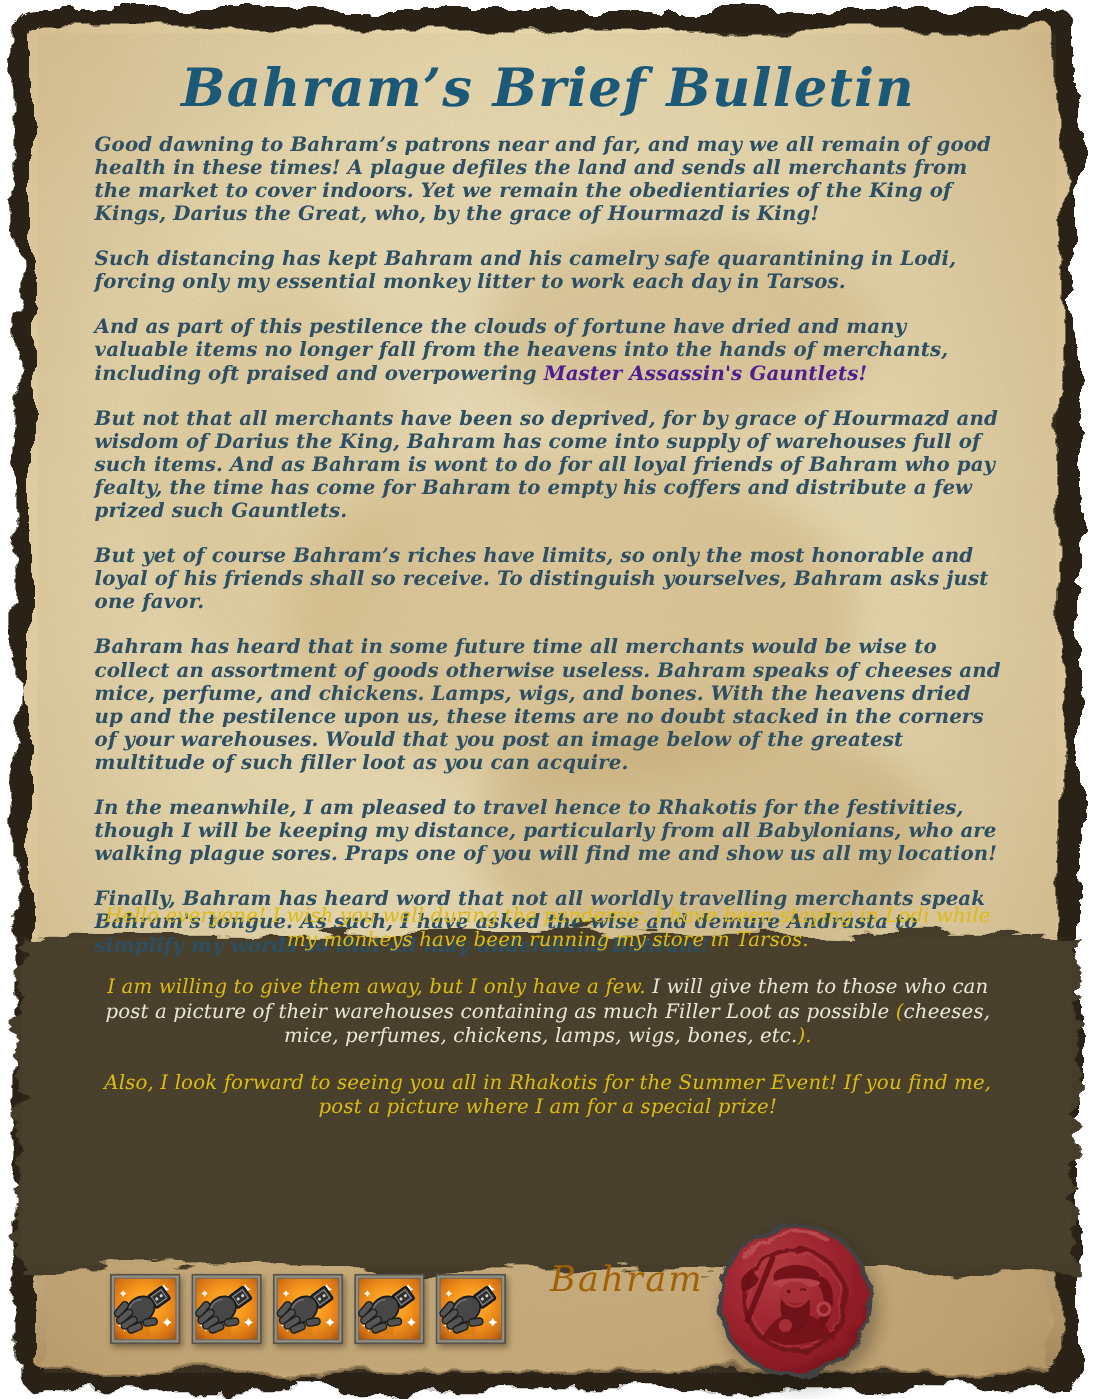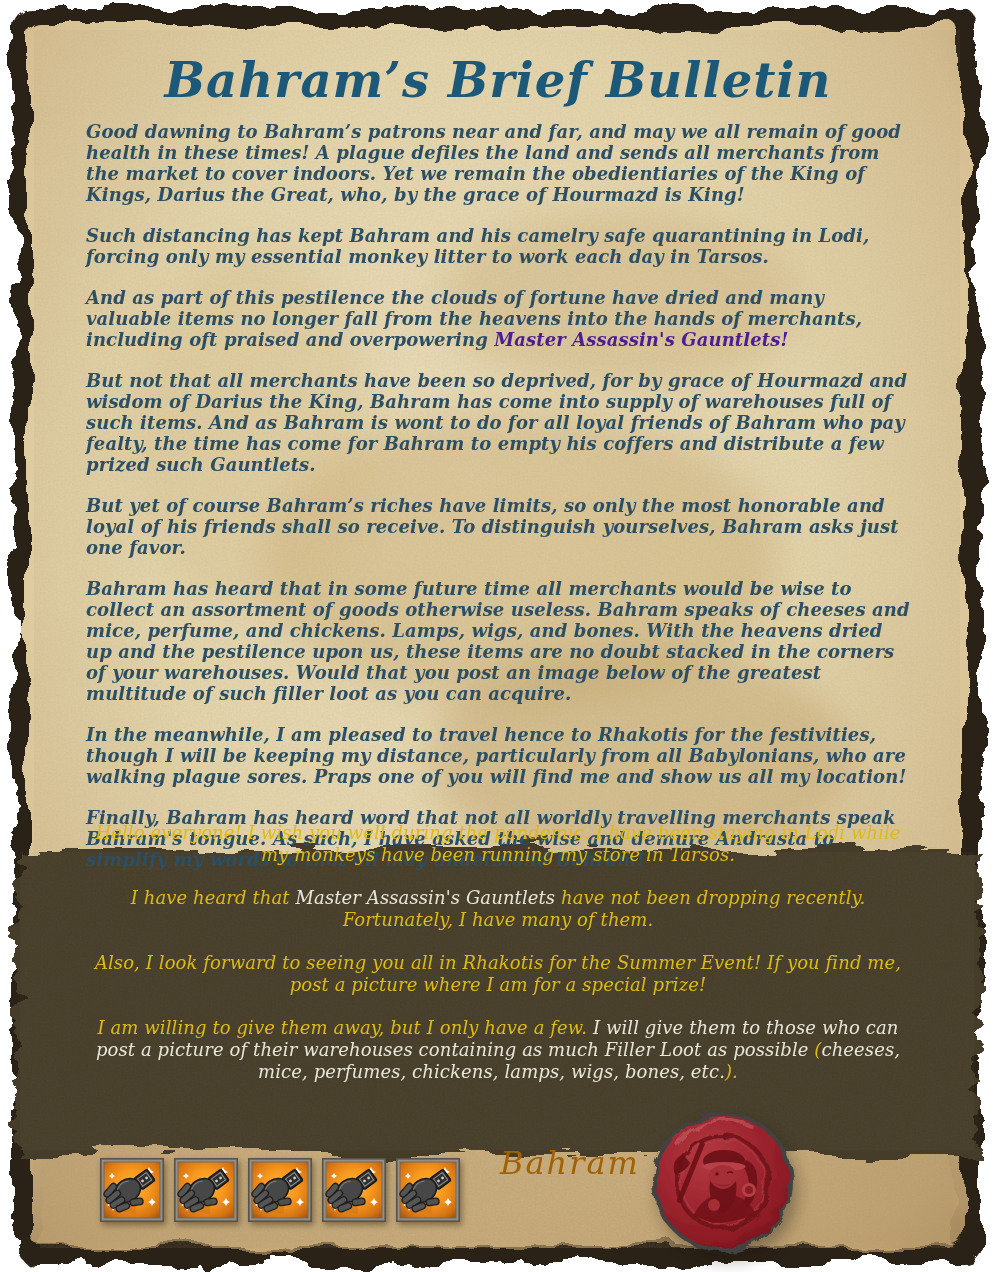--- a/index.html
+++ b/index.html
@@ -170,23 +170,22 @@
   <p class="ink"><span>And as part of this pestilence the clouds of fortune have dried and many valuable items no longer fall from the heavens into the hands of merchants, including oft praised and overpowering </span><span class="red">Master Assassin's Gauntlets!</span></p>
   <p class="ink"><span>But not that all merchants have been so deprived, for by grace of Hourmazd and wisdom of Darius the King, Bahram has come into supply of warehouses full of such items.  And as Bahram is wont to do for all loyal friends of Bahram who pay fealty, the time has come for Bahram to empty his coffers and distribute a few prized such Gauntlets.</span></p>
   <p class="ink"><span>But yet of course Bahram’s riches have limits, so only the most honorable and loyal of his friends shall so receive.  To distinguish yourselves, Bahram asks just one favor.</span></p>
   <p class="ink"><span>Bahram has heard that in some future time all merchants would be wise to collect an assortment of goods otherwise useless. Bahram speaks of cheeses and mice, perfume, and chickens. Lamps, wigs, and bones. With the heavens dried up and the pestilence upon us, these items are no doubt stacked in the corners of your warehouses. Would that you post an image below of the greatest multitude of such filler loot as you can acquire.</span></p>
   <p class="ink"><span>In the meanwhile, I am pleased to travel hence to Rhakotis for the festivities, though I will be keeping my distance, particularly from all Babylonians, who are walking plague sores. Praps one of you will find me and show us all my location!</span></p>
   <p class="ink"><span>Finally, Bahram has heard word that not all worldly travelling merchants speak Bahram's tongue. As such, I have asked the wise and demure Andrasta to simplify my words so that all may understand Bahram!</span></p>
 </div>
 
 <div id="banner-text">
   <p class="gold"><span>Hello everyone! I wish you well during the pandemic. I have been staying in Lodi while my monkeys have been running my store in Tarsos.</span></p>
-  <p class="gold"><span>I have heard that </span><span class="white">Master Assassin's Gauntlets</span><span> have not been dropping recently. Fortunately, I have many of them.</span></p>
+  <p class="gold"><span>I am willing to give them away, but I only have a few.  </span><span class="white">I will give them to those who can post a picture of their warehouses containing as much Filler Loot as possible </span><span>(</span><span class="white">cheeses, mice, perfumes, chickens, lamps, wigs, bones, etc.</span><span>).</span></p>
   <p class="gold"><span>Also, I look forward to seeing you all in Rhakotis for the Summer Event! If you find me, post a picture where I am for a special prize!</span></p>
-  <p class="gold"><span>I am willing to give them away, but I only have a few.  </span><span class="white">I will give them to those who can post a picture of their warehouses containing as much Filler Loot as possible </span><span>(</span><span class="white">cheeses, mice, perfumes, chickens, lamps, wigs, bones, etc.</span><span>).</span></p>
 </div>
 
 <div id="tiles">
   <div class="tile"><svg width="64" height="64">
         <use href="#gauntlet-sym"></use>
       </svg></div>
   <div class="tile"><svg width="64" height="64">
         <use href="#gauntlet-sym"></use>
       </svg></div>
   <div class="tile"><svg width="64" height="64">

